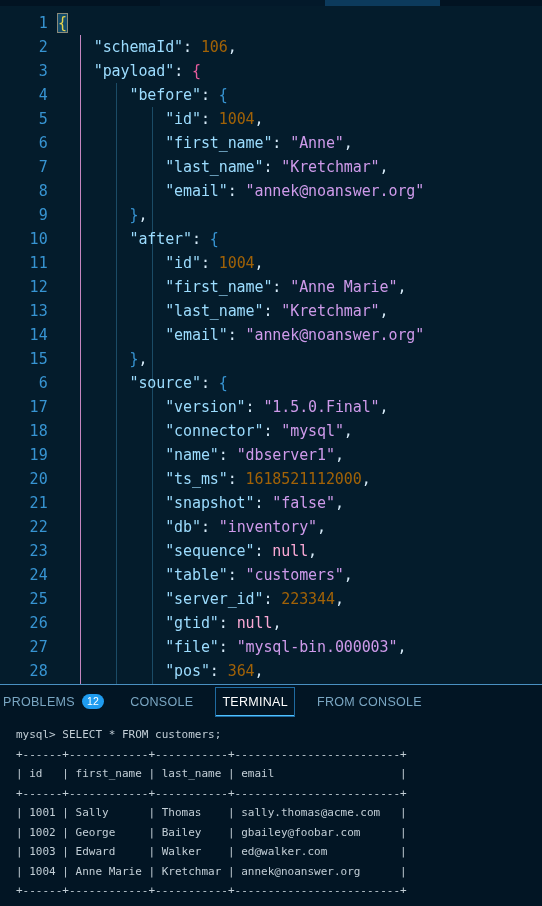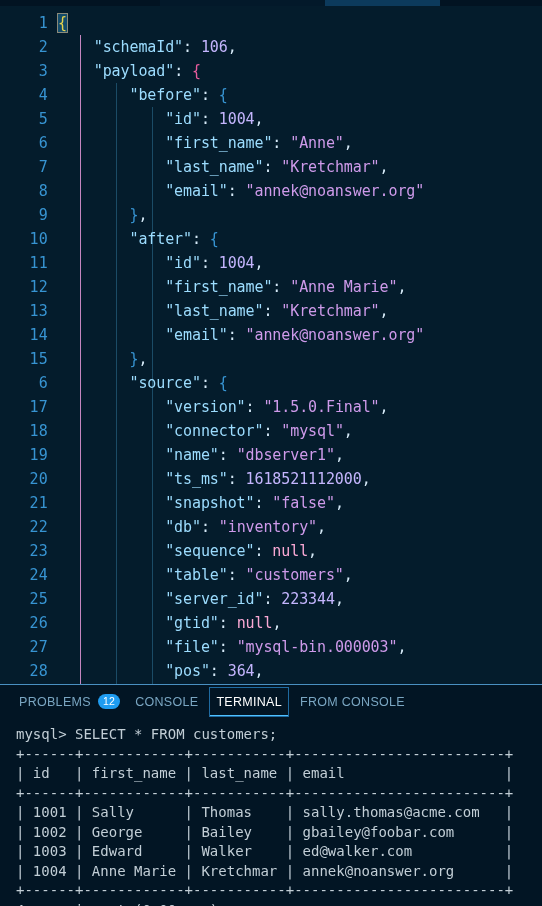--- a/index.html
+++ b/index.html
@@ -84,21 +84,21 @@
     width: 1px;
     background: #1b4b66;
   }
   .guide.active {
     background: #c586c0;
   }
 
   
   .k  { color: #9cdcfe; }   
   .s  { color: #ce9aea; }   
-  .n  { color: #c4b5fd; }   
+  .n  { color: #a16207; }   
   .nu { color: #f9a8d4; }   
   .p  { color: #d6eaf8; }   
   .b1 { color: #e8d44d; }   
   .b2 { color: #e85d9e; }   
   .b3 { color: #3794d2; }   
   .bracket-hl {
     outline: 1px solid #8a8a7a;
     background: #134b6b;
   }
 
@@ -108,22 +108,21 @@
     background: #021524;
     border-top: 1px solid #4a90c2;
     display: flex;
     flex-direction: column;
     min-height: 0;
   }
   .panel-tabs {
     height: 34px;
     display: flex;
     align-items: center;
-    padding-left: 16px;
-    gap: 9px;
+    gap: 20px;
     flex: 0 0 auto;
   }
   .ptab {
     font-family: "Liberation Sans", sans-serif;
     font-size: 12.5px;
     letter-spacing: 0.3px;
     color: #7aa6c2;
     display: flex;
     align-items: center;
     gap: 7px;
@@ -148,21 +147,21 @@
     text-align: center;
     font-size: 10.5px;
     font-family: "Liberation Sans", sans-serif;
     padding: 0 5px;
     box-sizing: border-box;
   }
   .term {
     flex: 1 1 auto;
     padding: 6px 0 0 16px;
     font-family: "DejaVu Sans Mono", monospace;
-    font-size: 14px;
+    font-size: 11px;
     line-height: 19.5px;
     color: #c2ced6;
     white-space: pre;
     overflow: hidden;
   }
   .term-line { white-space: pre; }
 </style>
 </head>
 <body>
 

